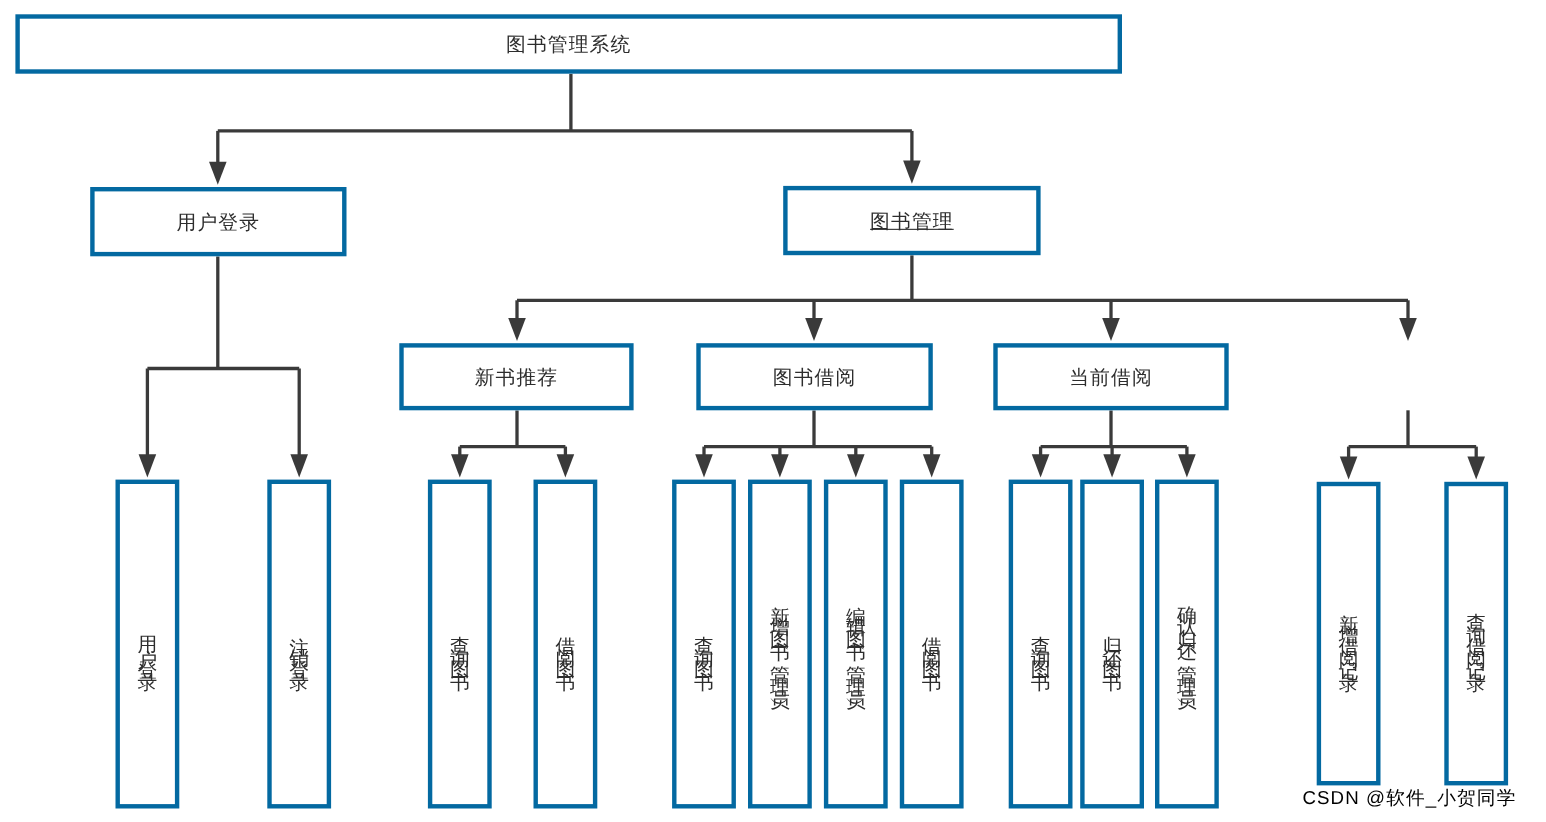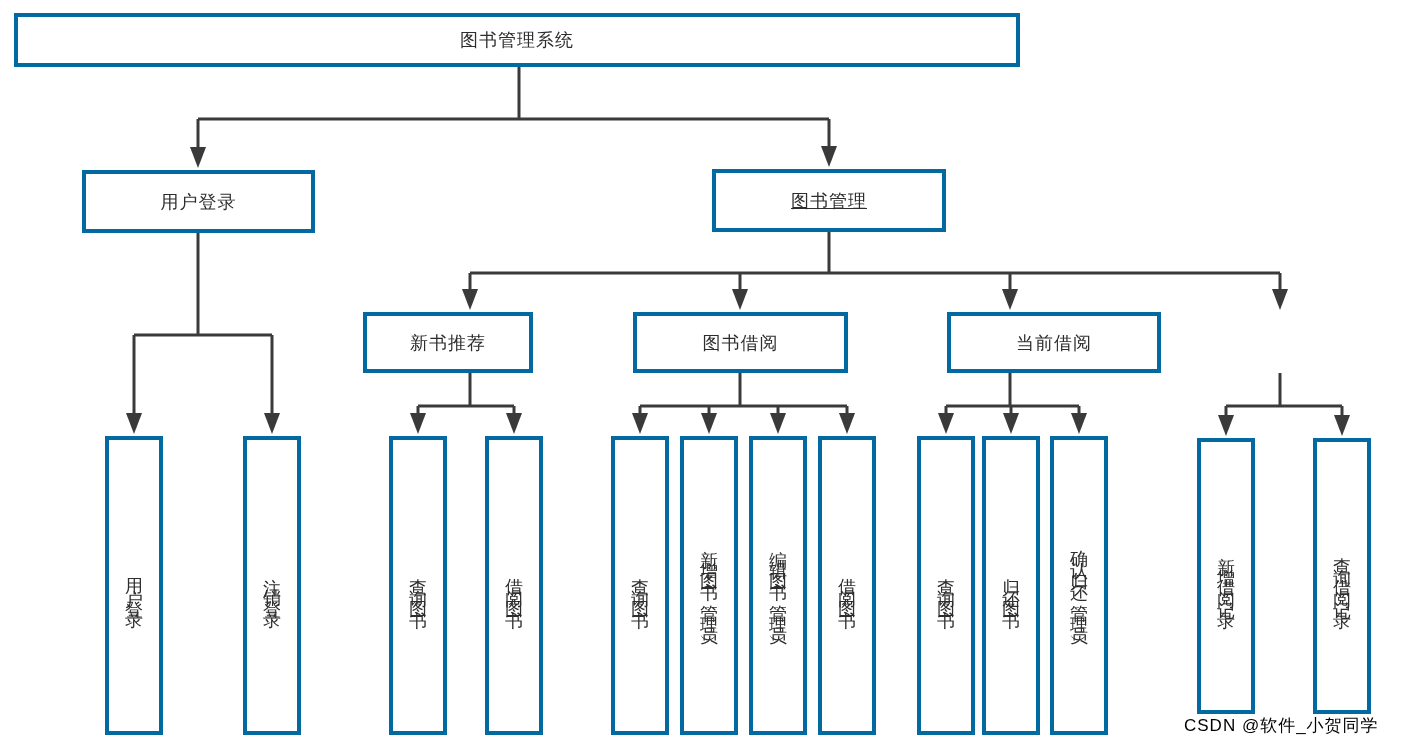--- a/index.html
+++ b/index.html
@@ -28,23 +28,23 @@
     font-size: 18px;
     letter-spacing: 1px;
     text-align: center;
     white-space: nowrap;
   }
   .node.root   { left: 14px;   top: 13px;  width: 1006px; height: 54px; }
   .node.branch { height: 63px; }
   .node.b-user { left: 82px;  top: 170px; width: 233px; }
   .node.b-book { left: 712px; top: 169px; width: 234px; text-decoration: underline; }
   .node.module { top: 312px; height: 61px; }
-  .node.m-new     { left: 363px;  width: 170px; }
+  .node.m-new     { left: 363px;  width: 213px; }
   .node.m-borrow  { left: 633px;  width: 215px; }
-  .node.m-current { left: 903px;  width: 214px; margin-left: 44px; }
+  .node.m-current { left: 903px;  width: 214px; }
   .node.m-records { left: 1172px; width: 216px; }
   .node.leaf {
     top: 436px;
     width: 58px;
     height: 299px;
     writing-mode: vertical-rl;
     text-orientation: mixed;
     letter-spacing: 11px;
     font-size: 18px;
     white-space: normal;

